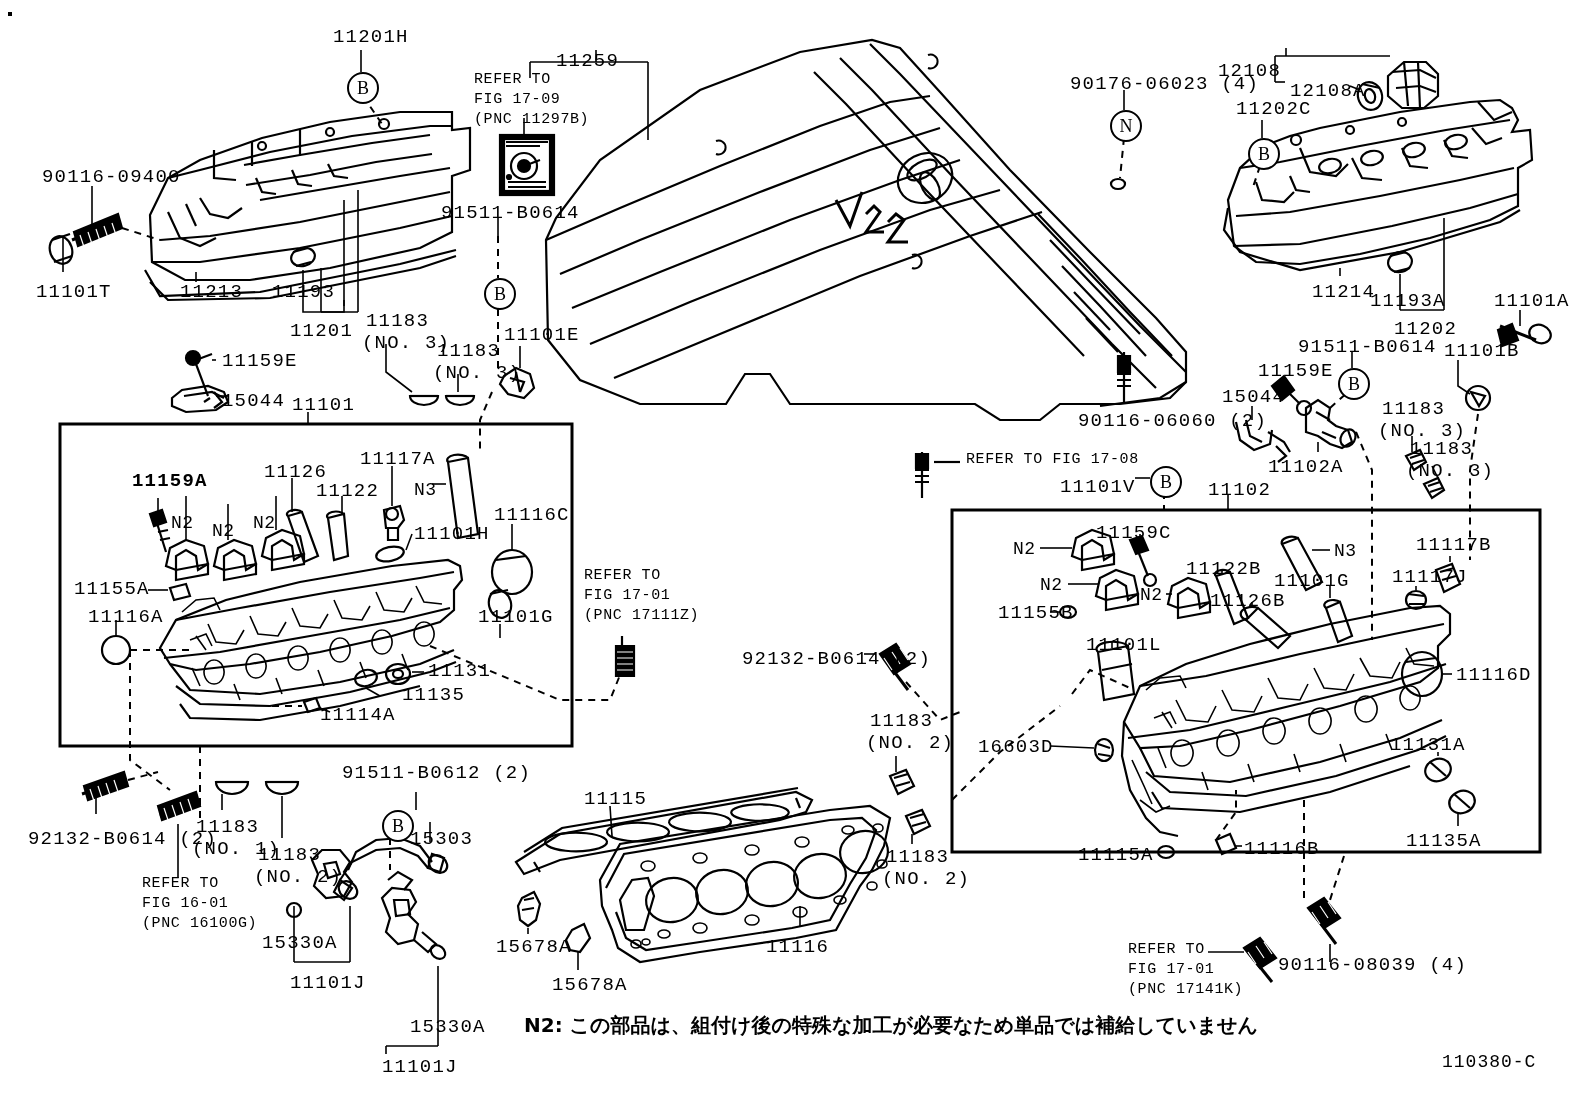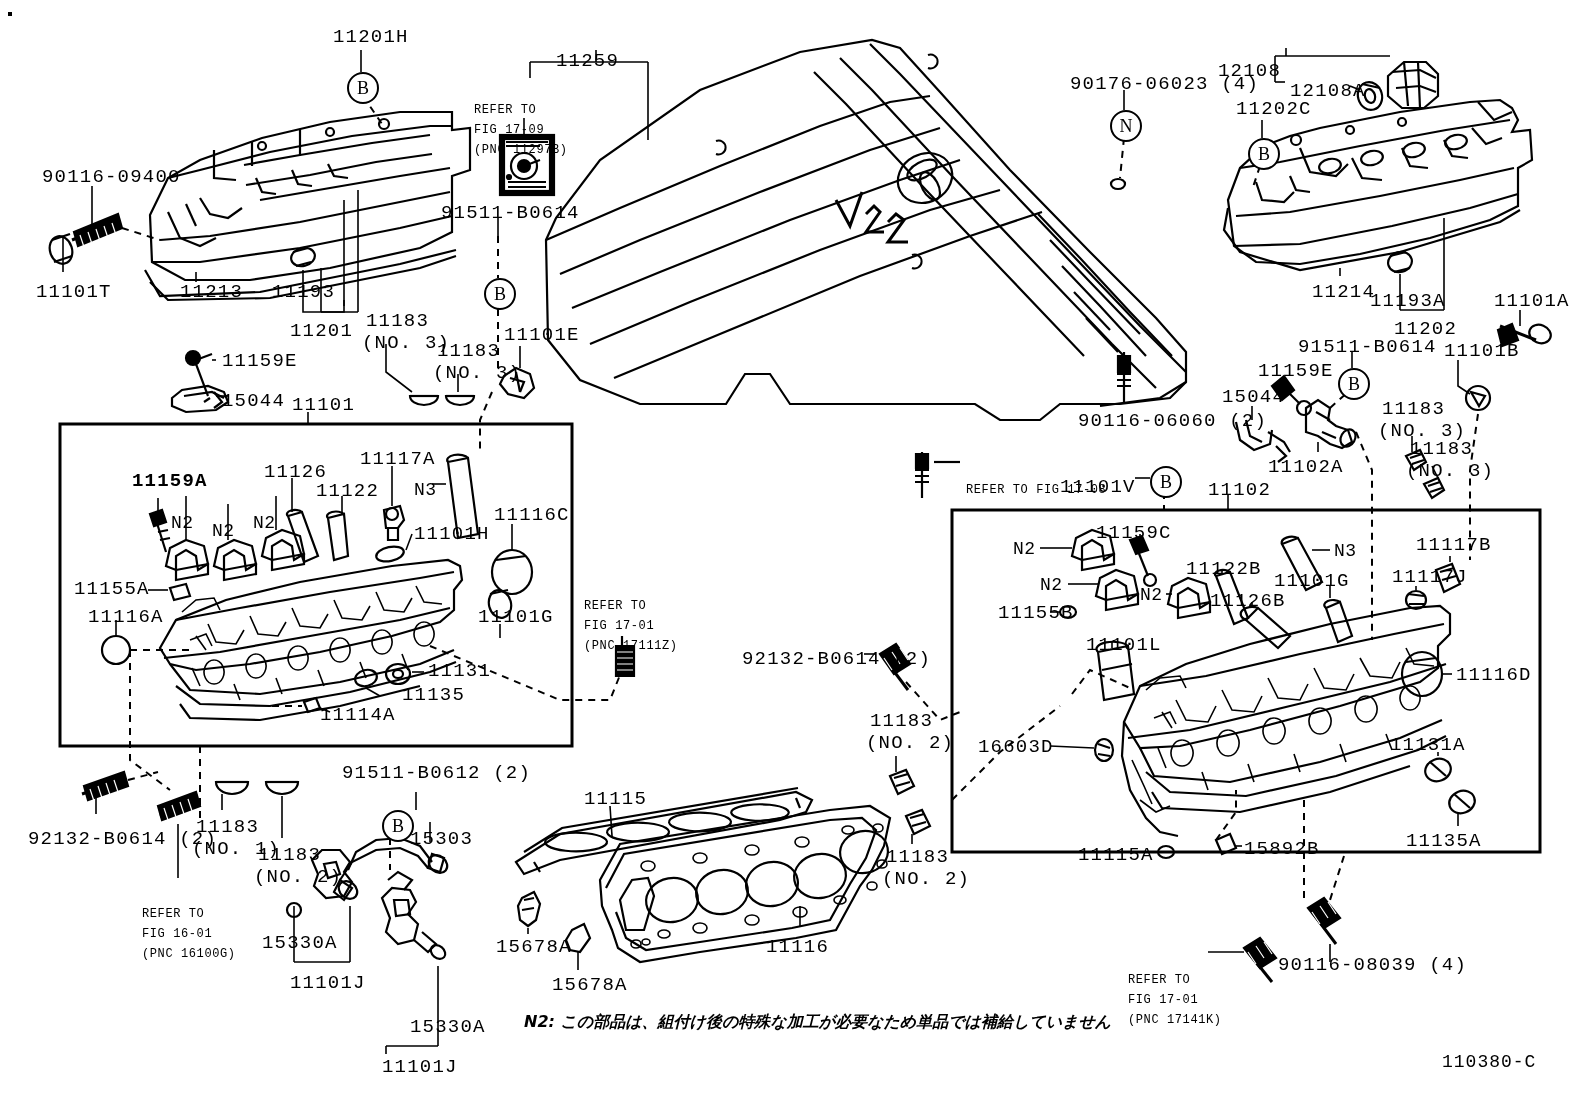--- a/index.html
+++ b/index.html
@@ -3,31 +3,31 @@
 <meta charset="utf-8">
 <style>
   html,body{margin:0;padding:0;background:#fff;}
   body{width:1592px;height:1099px;position:relative;overflow:hidden;
        font-family:"Liberation Sans","DejaVu Sans",sans-serif;color:#000;}
   #sheet{position:absolute;left:0;top:0;width:1592px;height:1099px;}
 
   
   .lbl{position:absolute;white-space:pre;font-size:19px;letter-spacing:1.2px;
        font-family:"Liberation Mono","DejaVu Sans Mono",monospace;line-height:1.05;}
-  .lbl.s{font-size:12px;letter-spacing:0.6px;margin-top:32px;}
+  .lbl.s{font-size:15px;letter-spacing:0.6px;}
   .lbl.n{font-size:18px;letter-spacing:0.5px;}
 
   
   .circ{position:absolute;width:28px;height:28px;border:2px solid #000;border-radius:50%;
         display:flex;align-items:center;justify-content:center;font-size:18px;
         font-family:"Liberation Serif","DejaVu Serif",serif;background:#fff;}
 
   
-  .note{position:absolute;font-size:16px;letter-spacing:0px;white-space:pre;
-        font-family:"DejaVu Sans",sans-serif;font-weight:600;font-style:italic;}
+  .note{position:absolute;font-size:20px;letter-spacing:0px;white-space:pre;
+        font-family:"DejaVu Sans",sans-serif;font-weight:600;}
   .sheetno{position:absolute;font-size:18px;letter-spacing:1px;
         font-family:"Liberation Mono","DejaVu Sans Mono",monospace;}
 
   
   svg.art{position:absolute;left:0;top:0;width:1592px;height:1099px;}
   .ln{stroke:#000;fill:none;}
   .thin{stroke-width:1.6;}
   .med{stroke-width:2.2;}
   .thick{stroke-width:3;}
   .dash{stroke-dasharray:7 6;stroke-width:2;}
@@ -868,17 +868,17 @@
       <div class="lbl" style="left: 1274px; top: 572px;">11101G</div>
       <div class="lbl" style="left: 1210px; top: 592px;">11126B</div>
       <div class="lbl" style="left: 1416px; top: 536px;">11117B</div>
       <div class="lbl" style="left: 1392px; top: 568px;">11117J</div>
       <div class="lbl" style="left: 1086px; top: 636px;">11101L</div>
       <div class="lbl" style="left: 1456px; top: 666px;">11116D</div>
       <div class="lbl" style="left: 978px; top: 738px;">16603D</div>
       <div class="lbl" style="left: 1390px; top: 736px;">11131A</div>
       <div class="lbl" style="left: 1406px; top: 832px;">11135A</div>
       <div class="lbl" style="left: 1078px; top: 846px;">11115A</div>
-      <div class="lbl" style="left: 1244px; top: 840px;">15892B</div>
+      <div class="lbl" style="left: 1244px; top: 840px;">11116B</div>
       <div class="lbl" style="left: 1278px; top: 956px;">90116-08039 (4)</div>
     </div>
 
 </div>
 
 </body></html>

